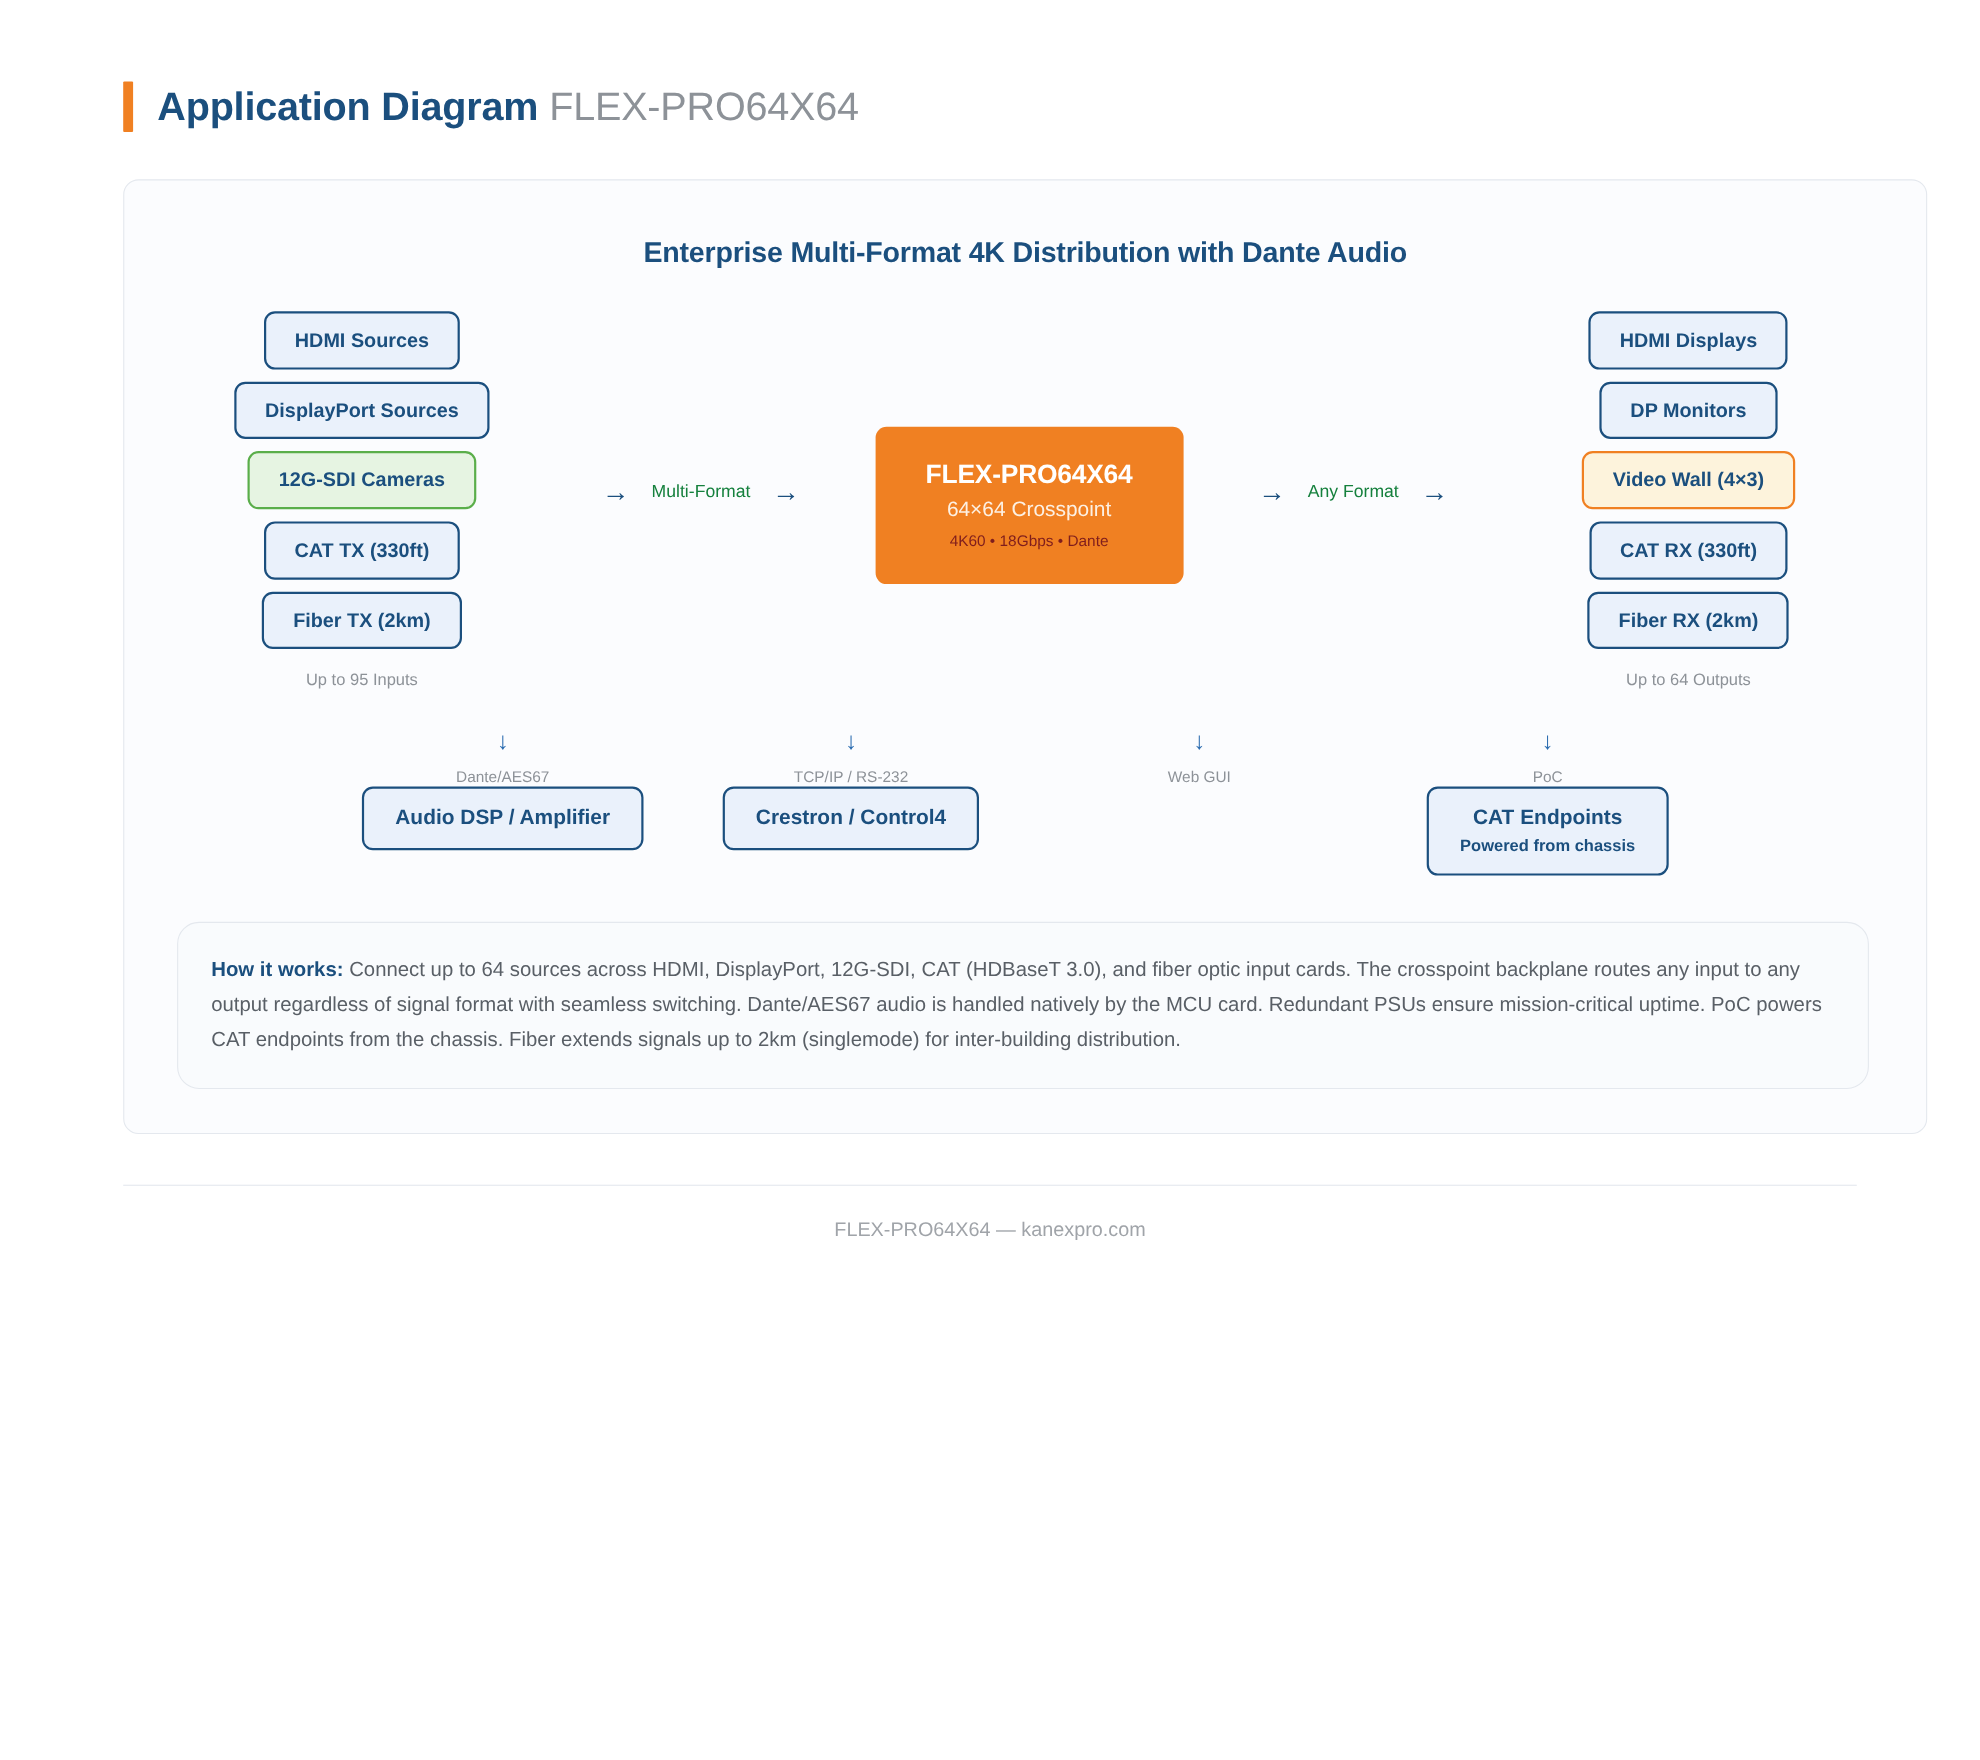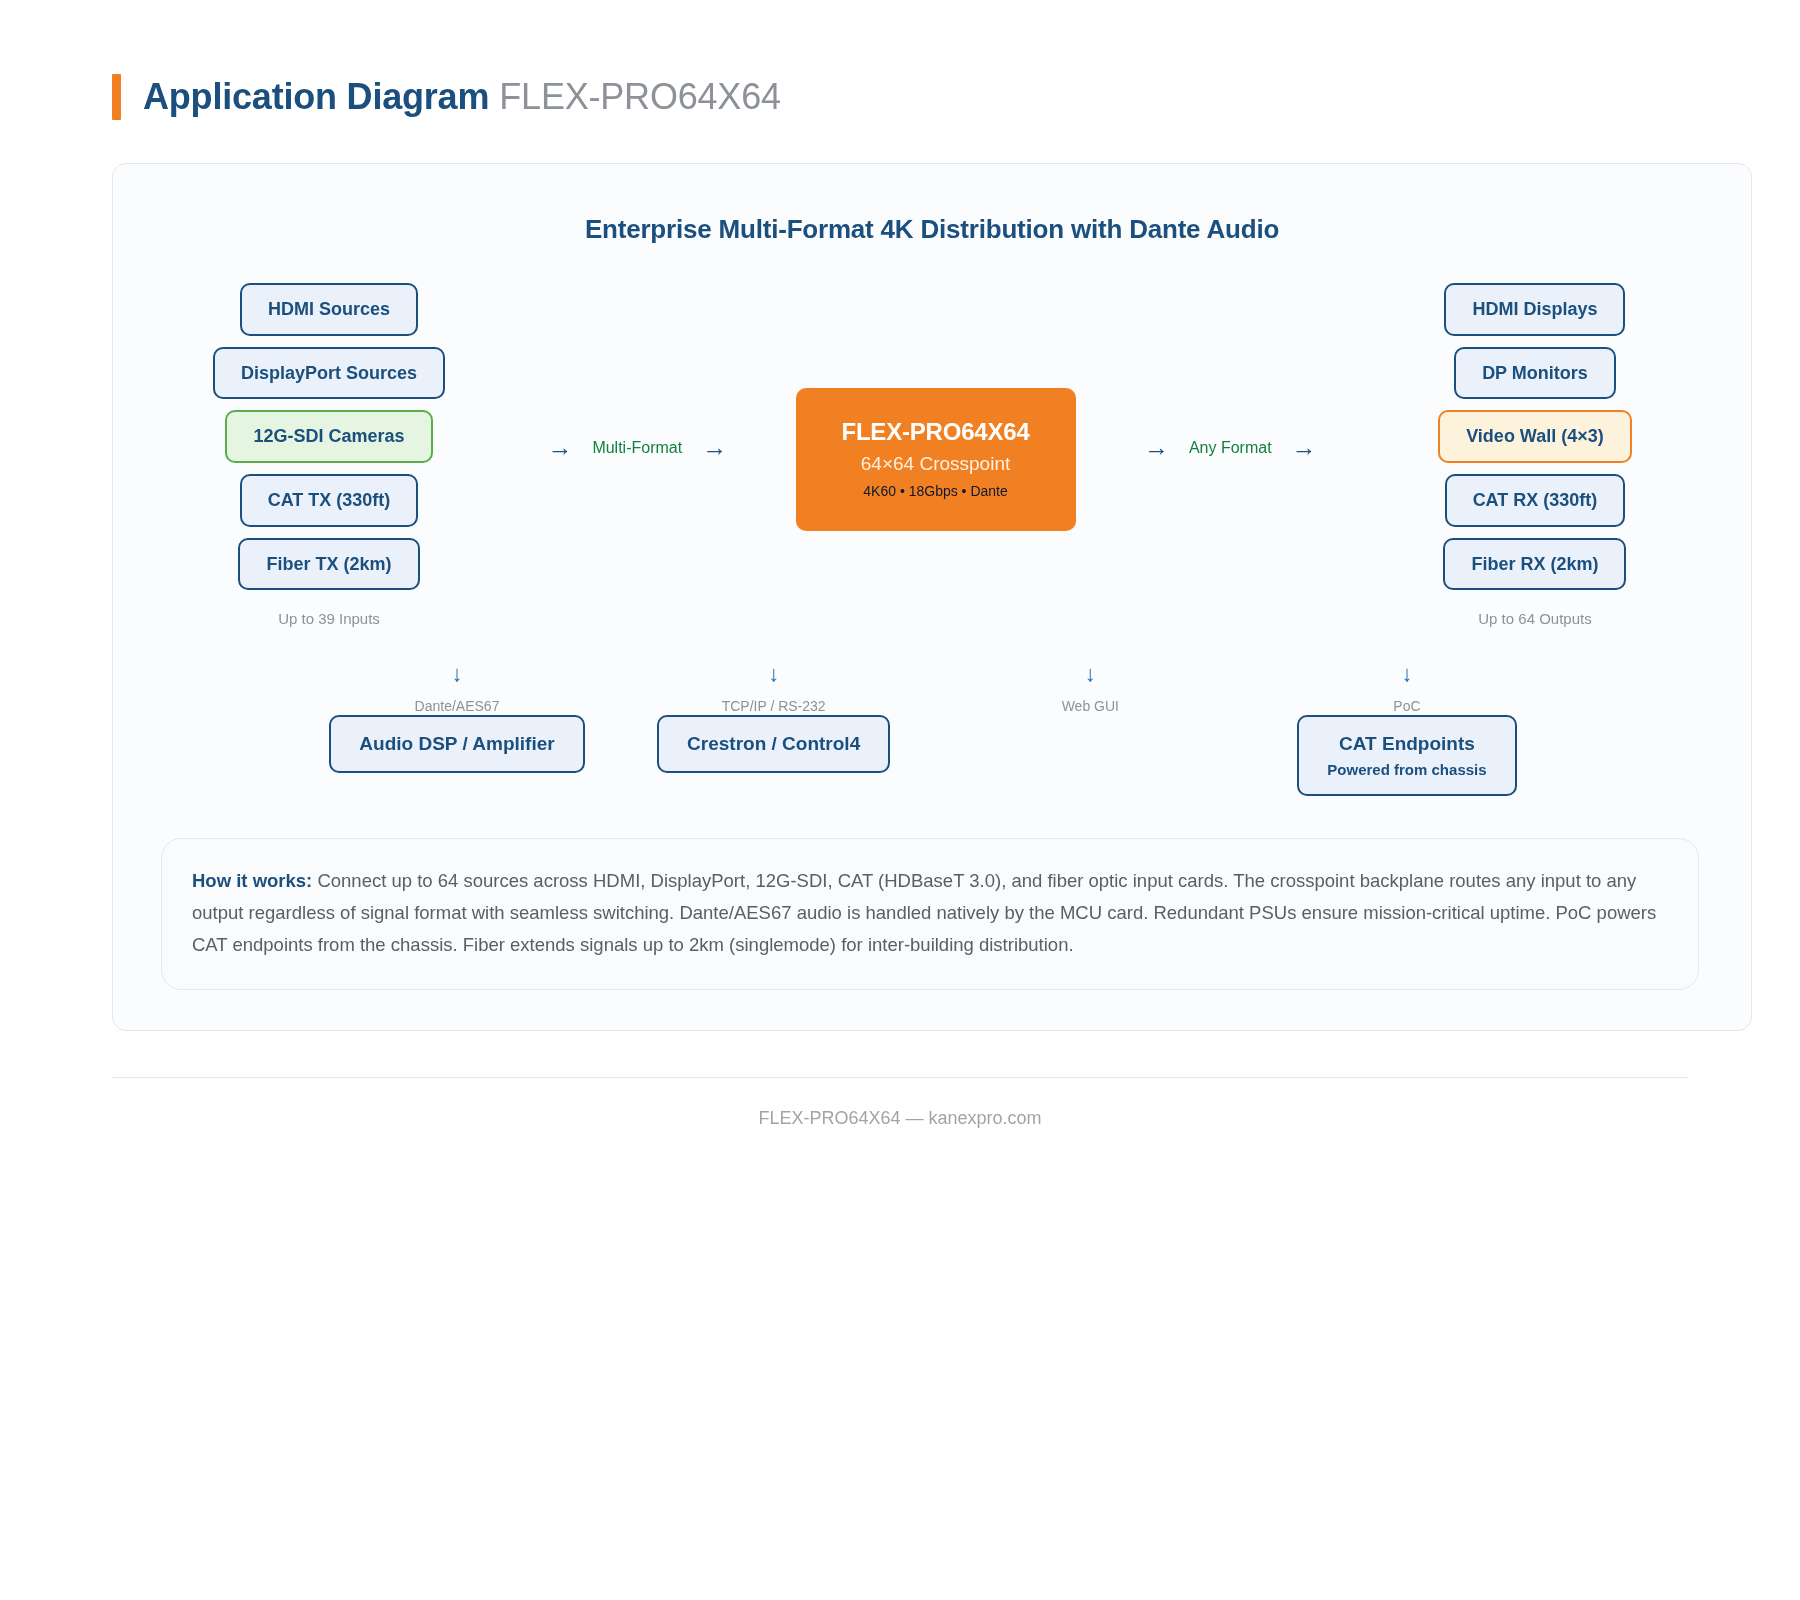--- a/index.html
+++ b/index.html
@@ -143,21 +143,21 @@
     letter-spacing: -0.2px;
   }
   .hub-sub {
     font-size: 19px;
     margin-top: 7px;
     color: #fdf0e3;
   }
   .hub-spec {
     font-size: 14px;
     margin-top: 8px;
-    color: #0f172a;
+    color: #7f1d1d;
   }
 
   
   .peripherals {
     display: flex;
     justify-content: space-between;
     padding: 0 150px 0 150px;
     margin-top: 36px;
   }
   .periph {
@@ -244,21 +244,21 @@
     <div class="diagram-title">Enterprise Multi-Format 4K Distribution with Dante Audio</div>
 
     <div class="flow">
 
       <div class="col">
         <div class="node">HDMI Sources</div>
         <div class="node">DisplayPort Sources</div>
         <div class="node green">12G-SDI Cameras</div>
         <div class="node">CAT TX (330ft)</div>
         <div class="node">Fiber TX (2km)</div>
-        <div class="col-caption">Up to 39 Inputs</div>
+        <div class="col-caption">Up to 95 Inputs</div>
       </div>
 
       <div class="connector">
         <span class="arrow-glyph">→</span>
         <span class="connector-label">Multi-Format</span>
         <span class="arrow-glyph">→</span>
       </div>
 
       <div class="hub">
         <div class="hub-title">FLEX-PRO64X64</div>

